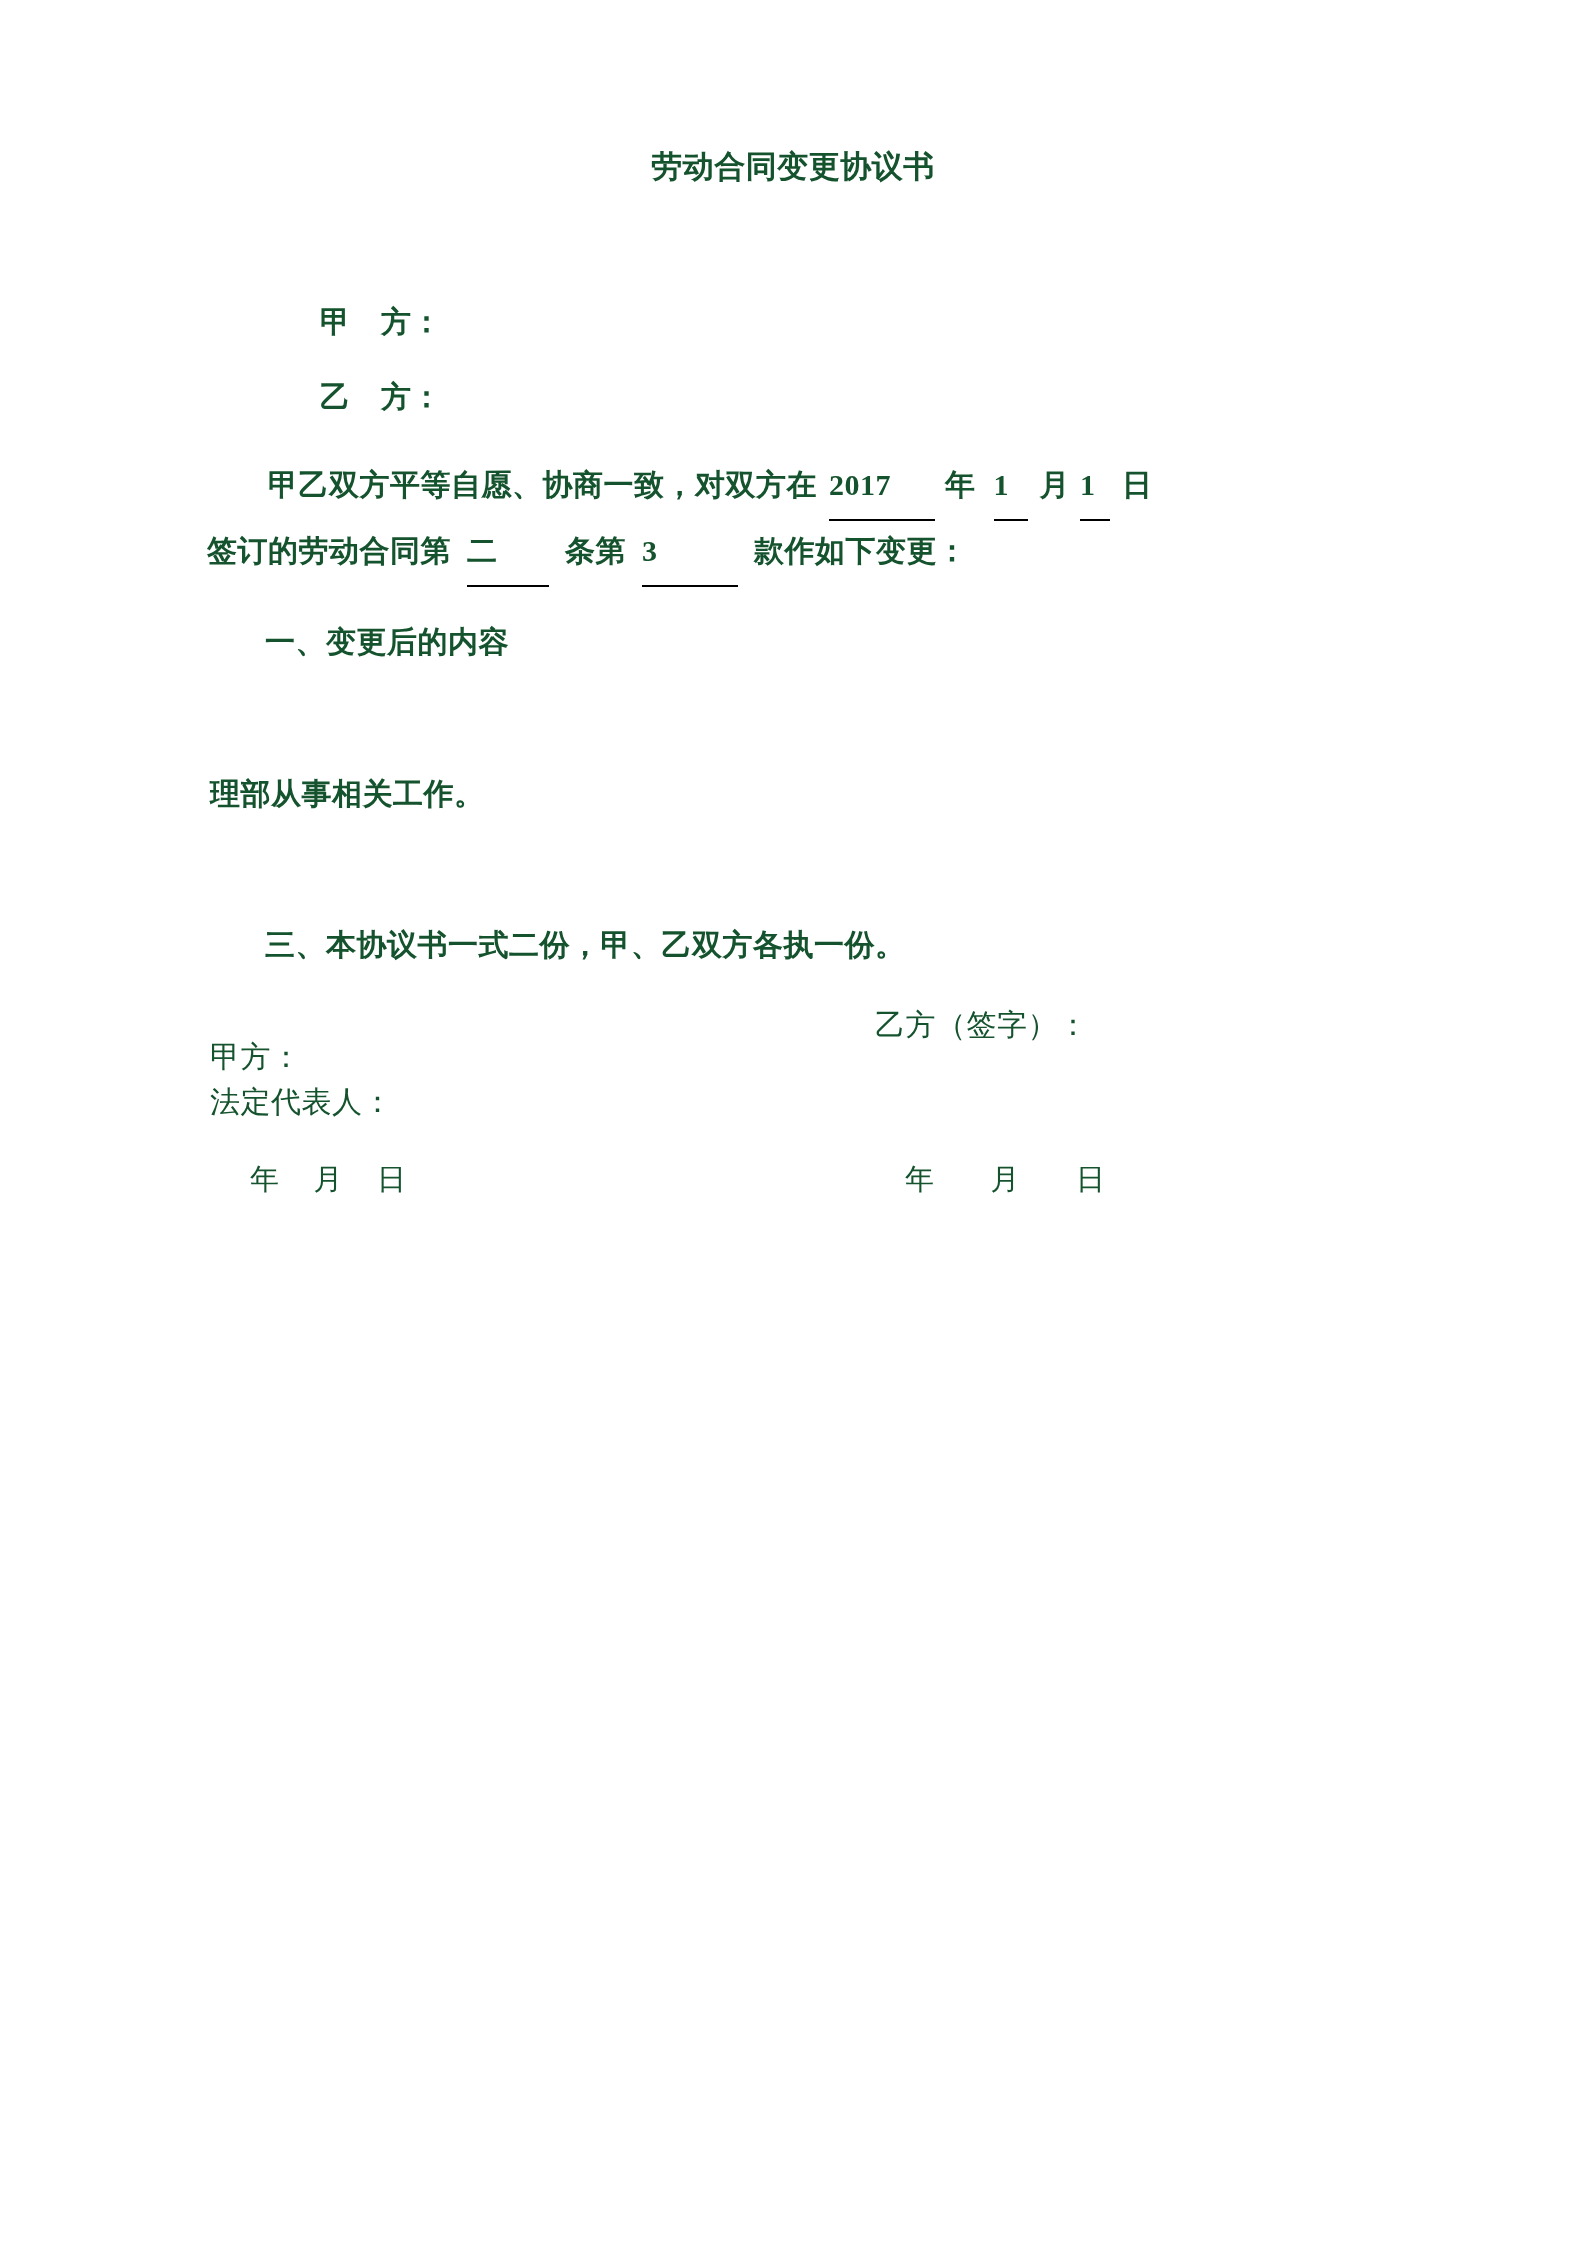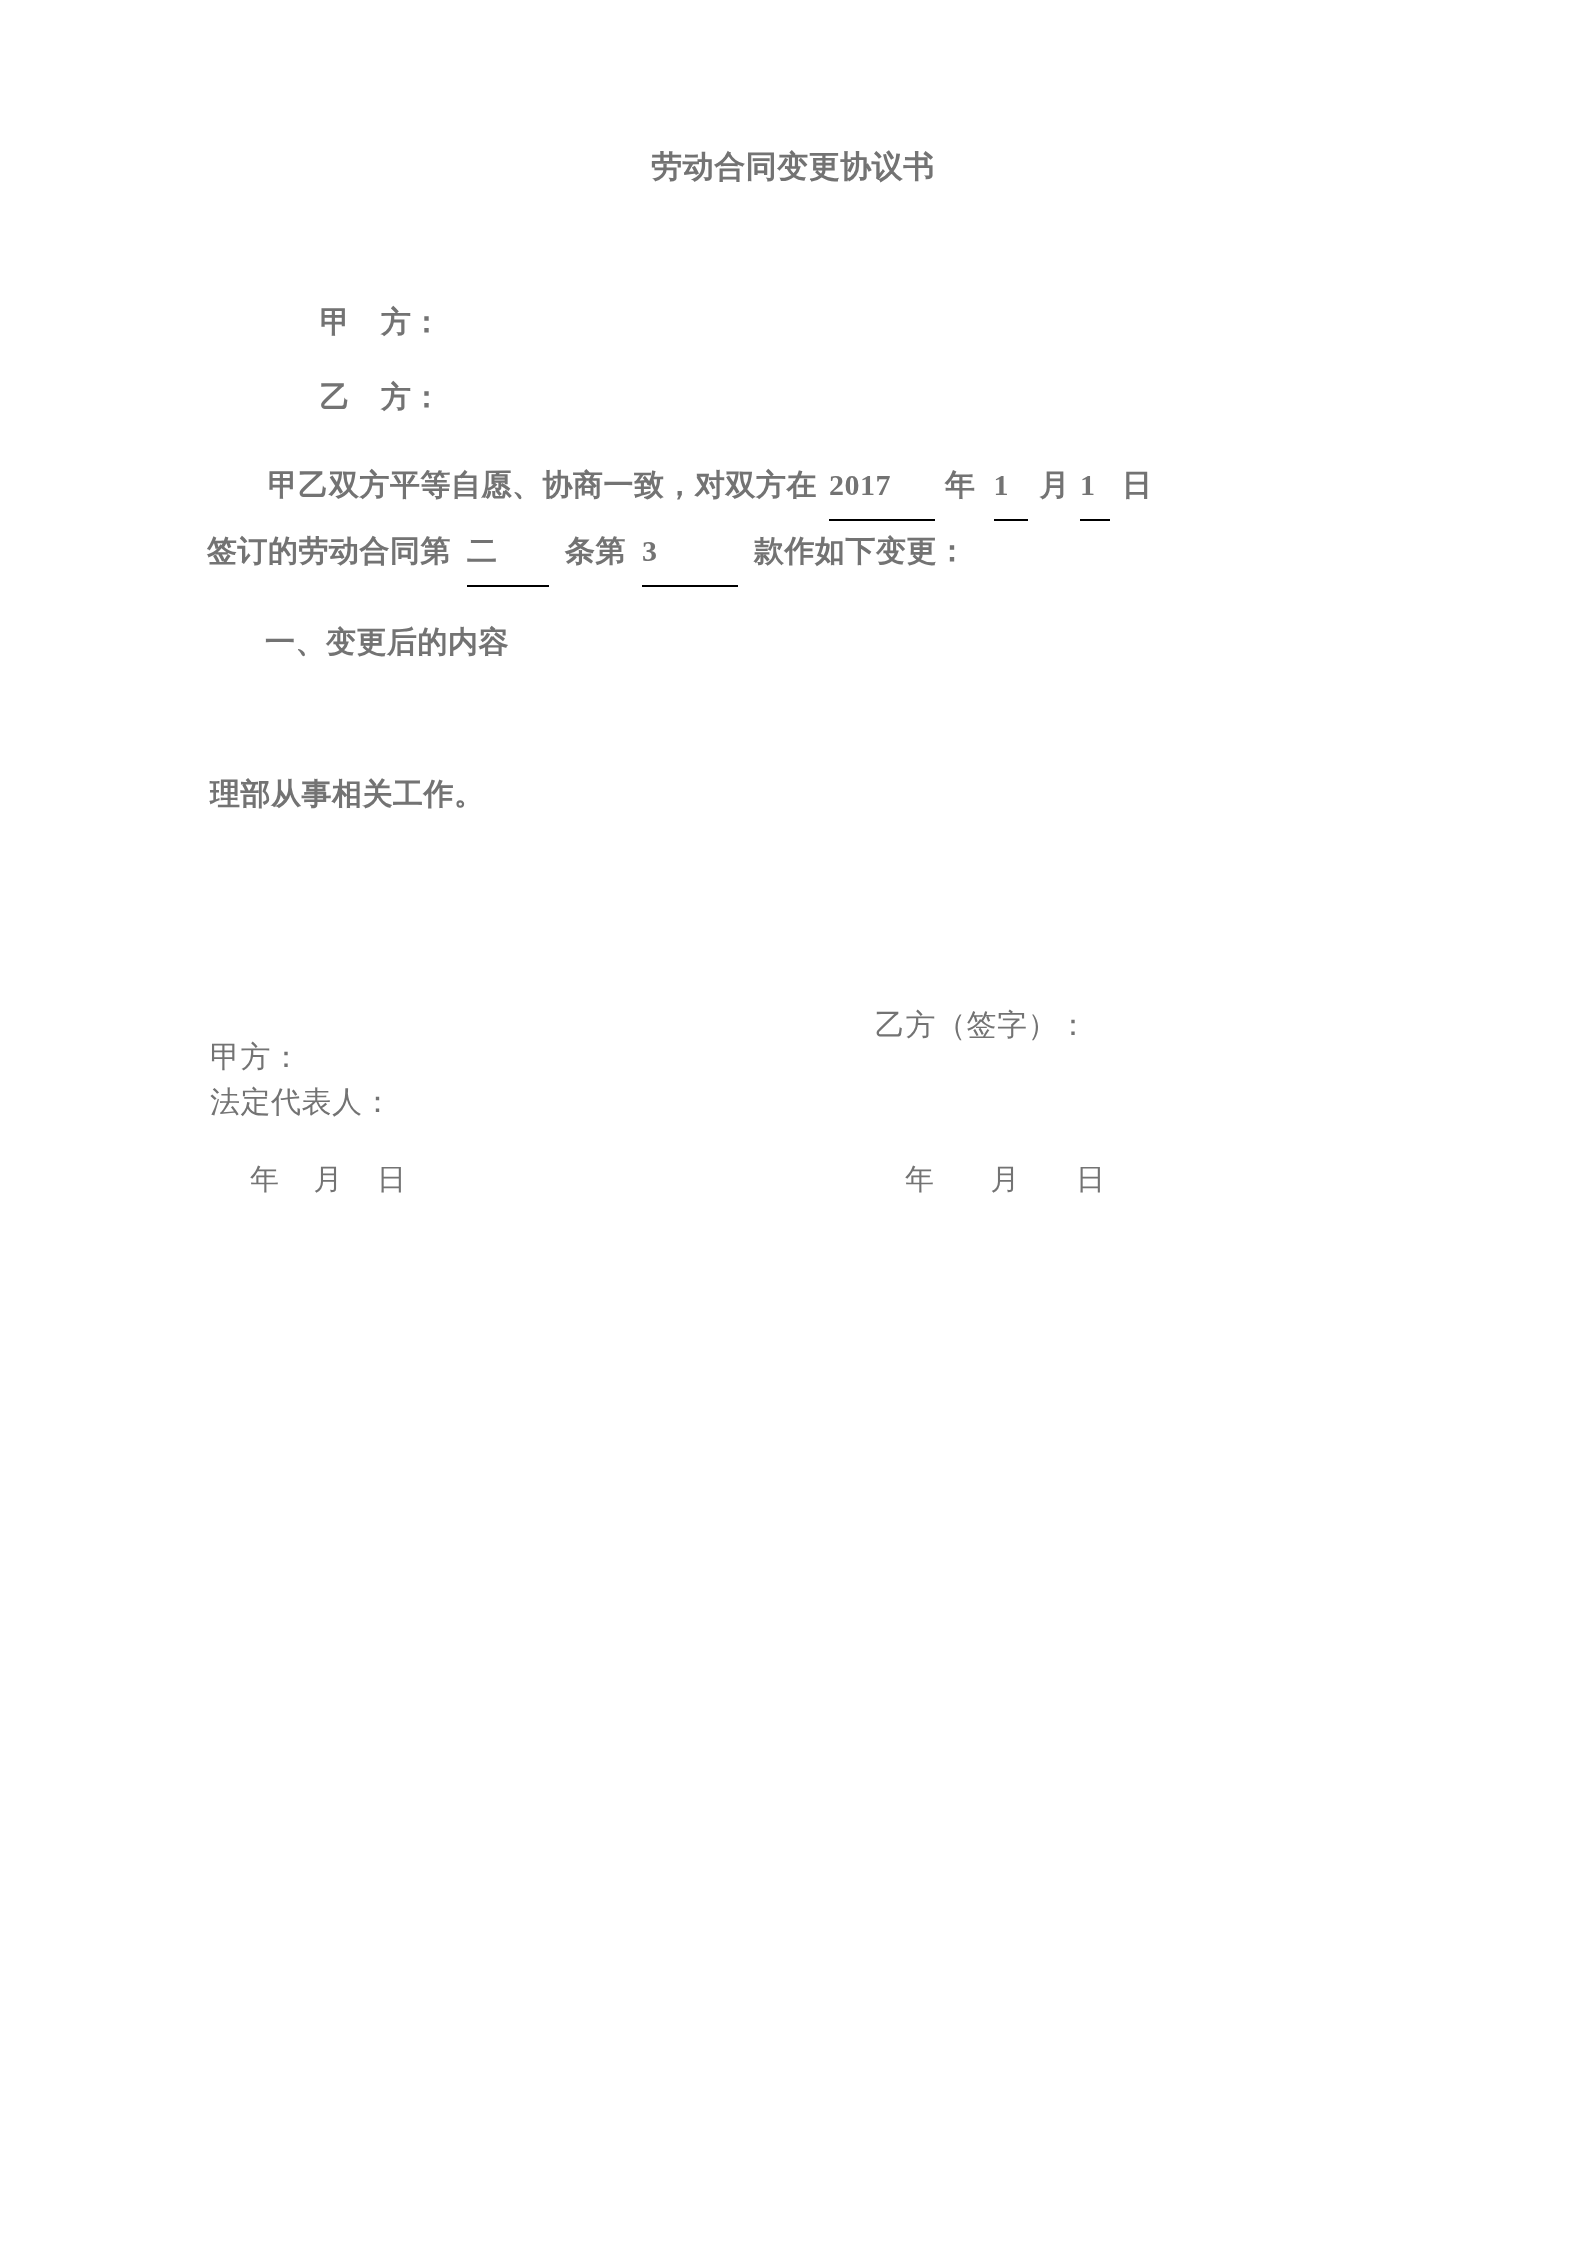--- a/index.html
+++ b/index.html
@@ -5,21 +5,21 @@
   html, body {
     margin: 0;
     padding: 0;
     background: #ffffff;
   }
   .page {
     position: relative;
     width: 1586px;
     height: 2244px;
     background: #ffffff;
-    color: #737373;
+    color: #14532d;
     font-family: "Liberation Serif", "DejaVu Serif", serif;
     overflow: hidden;
   }
   .line {
     position: absolute;
     font-size: 30px;
     line-height: 38px;
     white-space: nowrap;
     letter-spacing: 0.5px;
   }
@@ -69,20 +69,21 @@
   <div class="line bold" style="top:524px; left:207px;margin-top:8px;">
     <span>签订的劳动合同第</span><span class="blank blank-article">二</span><span>条第</span><span class="blank blank-clause">3</span><span>款作如下变更：</span>
   </div>
 
   <div class="line bold" style="top:623px; left:265px;">一、变更后的内容</div>
 
 
   <div class="line bold" style="top:775px; left:210px;">理部从事相关工作。</div>
 
 
+  <div class="line bold" style="top:926px; left:265px;">三、本协议书一式二份，甲、乙双方各执一份。</div>
 
   <div class="line" style="top:1038px; left:210px;">甲方：</div>
 
   <div class="line" style="top:1006px; left:875px;">乙方（签字）：</div>
 
   <div class="line" style="top:1083px; left:210px;">法定代表人：</div>
 
   <div class="line date-row gap-left" style="top:1160px; left:250px;">
     <span>年</span>
     <span>月</span>

